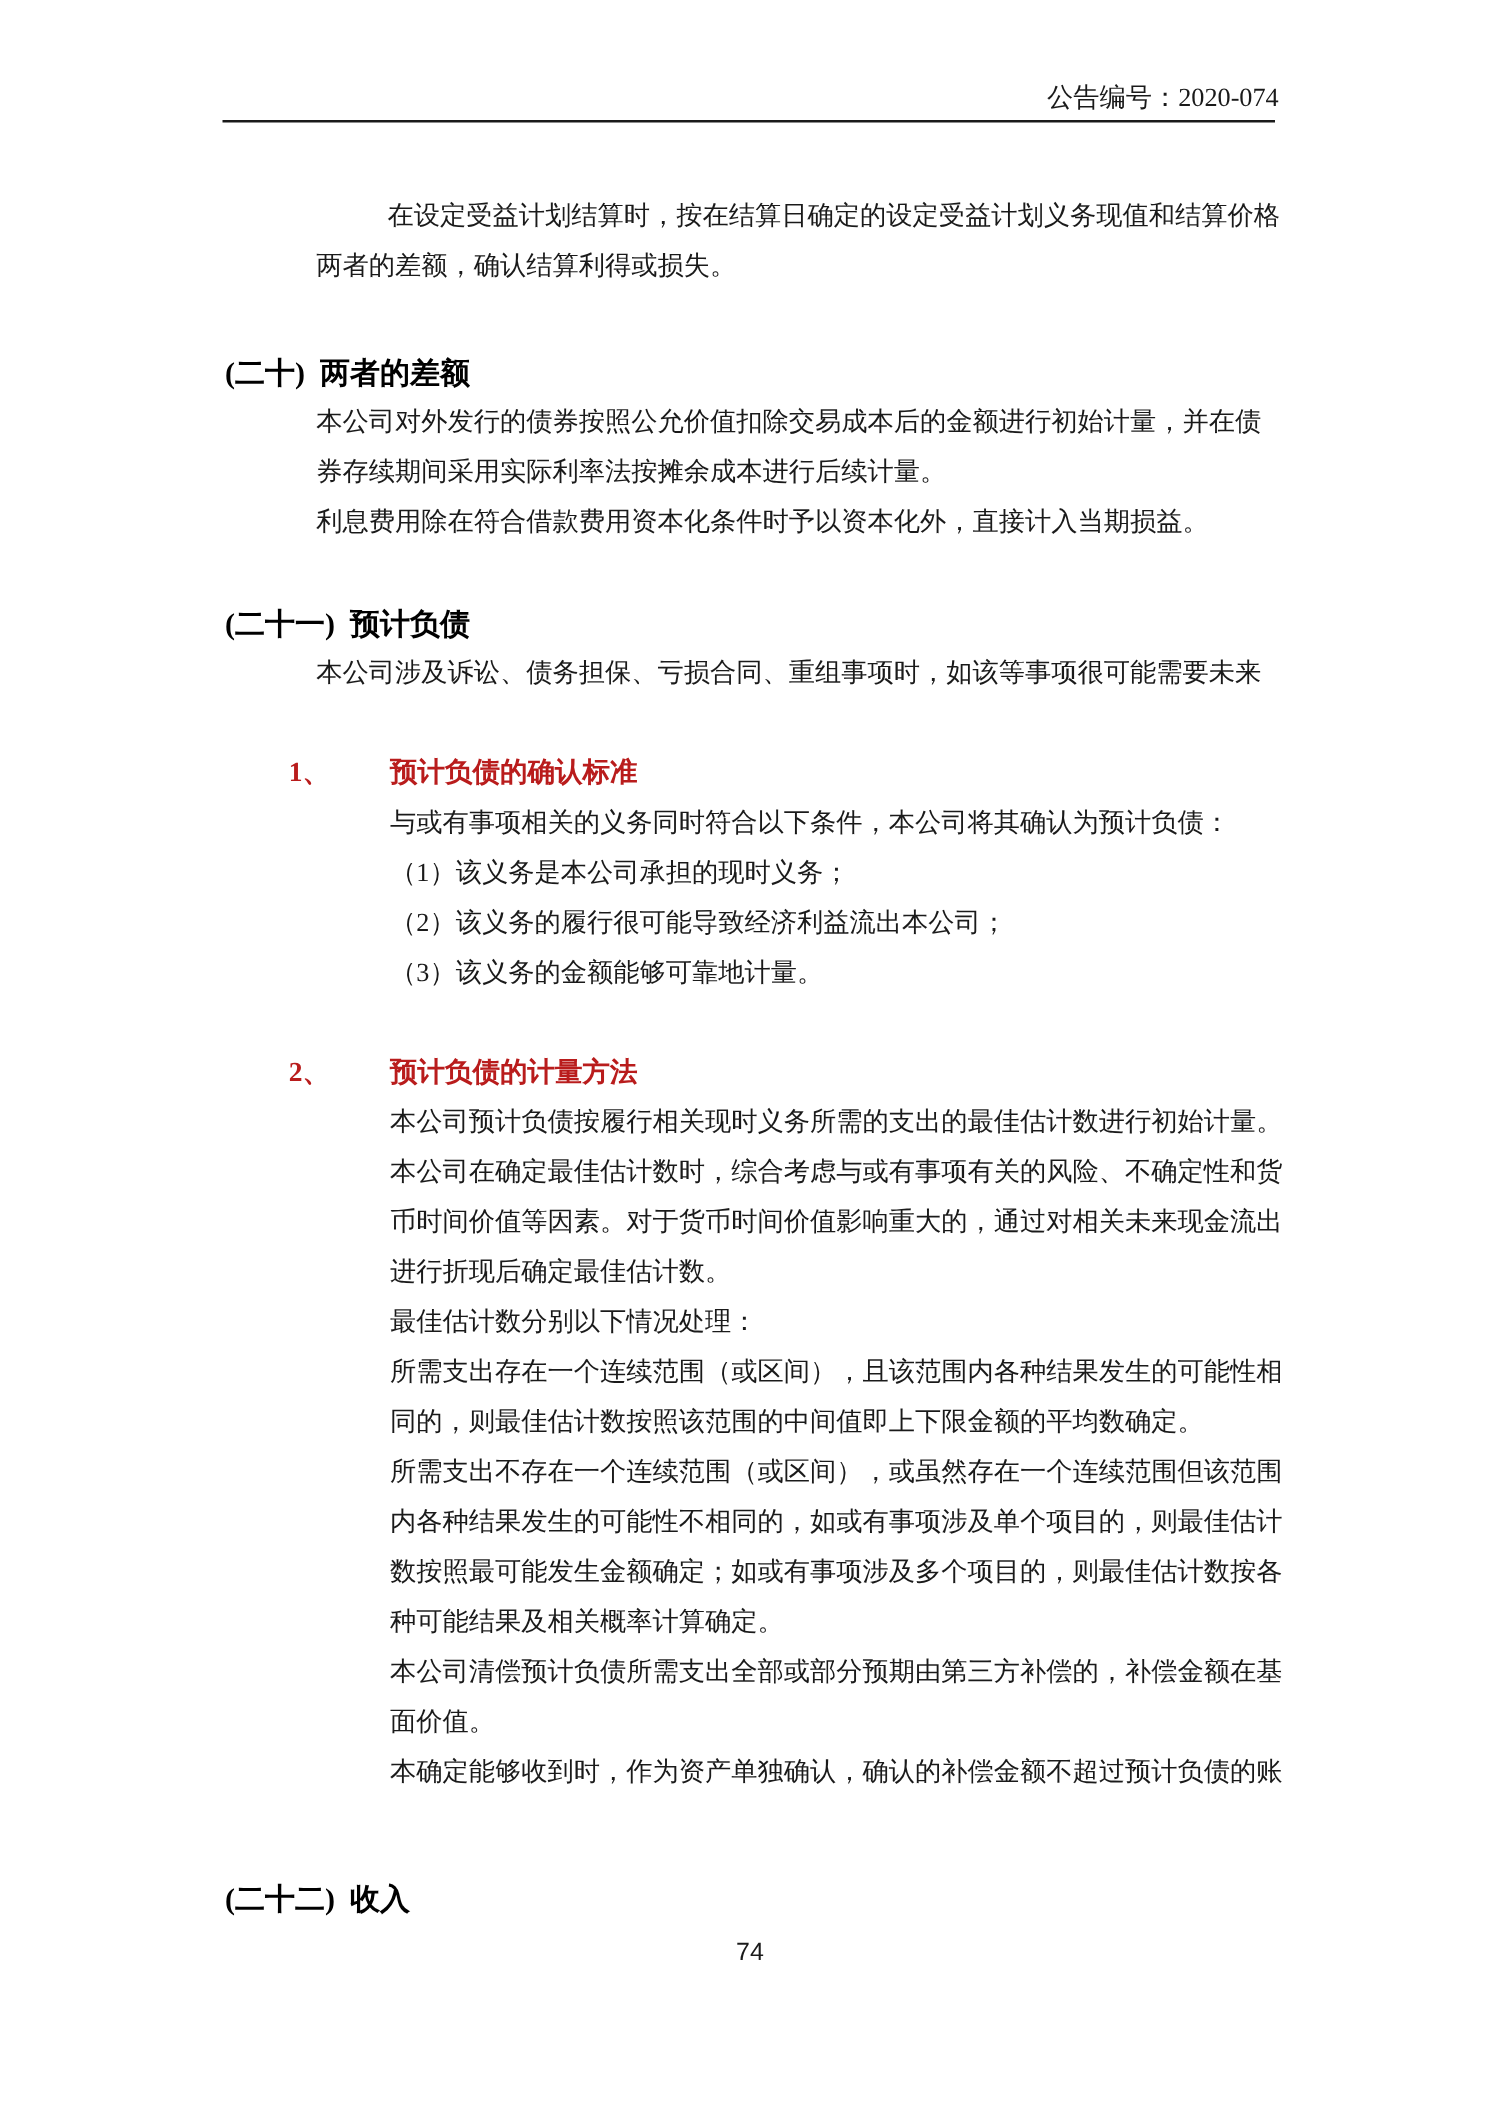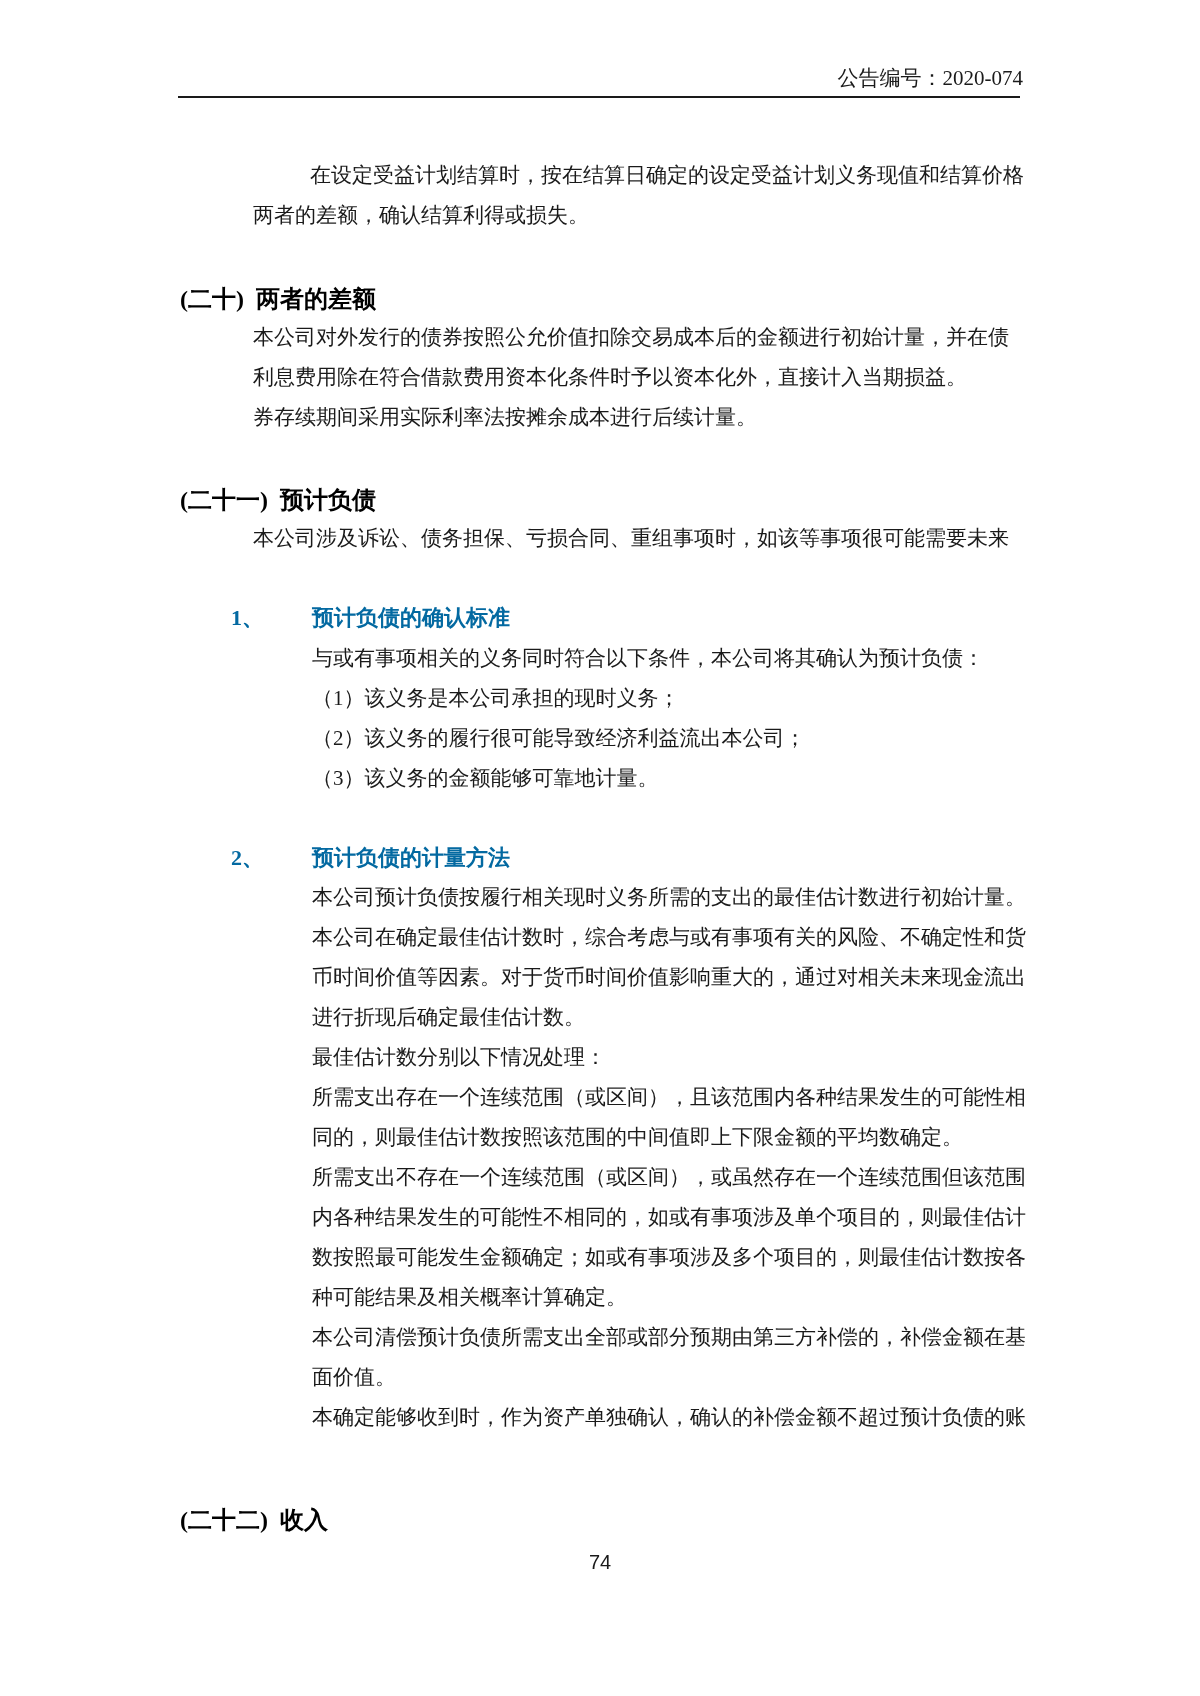--- a/index.html
+++ b/index.html
@@ -49,21 +49,21 @@
     white-space: nowrap;
   }
   .sec-heading .sec-label { margin-right: 12px; text-align: right; }
   .sub-heading {
     position: absolute;
     left: 231px;
     height: 40px;
     line-height: 40px;
     font-size: 22px;
     font-weight: bold;
-    color: #0369a1;
+    color: #b91c1c;
     white-space: nowrap;
   }
   .sub-heading .sub-number {
     display: inline-block;
     width: 81px;
   }
   .footer-pagenum {
     position: absolute;
     top: 1549px;
     left: 0;
@@ -76,32 +76,32 @@
   }
 </style>
 </head>
 <body>
 
 <div class="page">
 
   <div class="docnum">公告编号：2020-074</div>
   <div class="header-rule"></div>
 
-  <div class="block" style="top:155px; left:253px;">
+  <div class="block" style="top:155px; left:253px;font-family:Liberation Mono, monospace;">
     <div class="line indent-first">在设定受益计划结算时，按在结算日确定的设定受益计划义务现值和结算价格</div>
     <div class="line">两者的差额，确认结算利得或损失。</div>
   </div>
 
   <div class="sec-heading" style="top:279px;">
     <span class="sec-label">(二十)</span><span>两者的差额</span>
   </div>
   <div class="block" style="top:317px; left:253px;">
     <div class="line">本公司对外发行的债券按照公允价值扣除交易成本后的金额进行初始计量，并在债</div>
+    <div class="line">券存续期间采用实际利率法按摊余成本进行后续计量。</div>
     <div class="line">利息费用除在符合借款费用资本化条件时予以资本化外，直接计入当期损益。</div>
-    <div class="line">券存续期间采用实际利率法按摊余成本进行后续计量。</div>
   </div>
 
   <div class="sec-heading" style="top:480px;">
     <span class="sec-label">(二十一)</span><span>预计负债</span>
   </div>
   <div class="block" style="top:518px; left:253px;text-align:right;">
     <div class="line">本公司涉及诉讼、债务担保、亏损合同、重组事项时，如该等事项很可能需要未来</div>
   </div>
 
   <div class="sub-heading" style="top:598px;">

